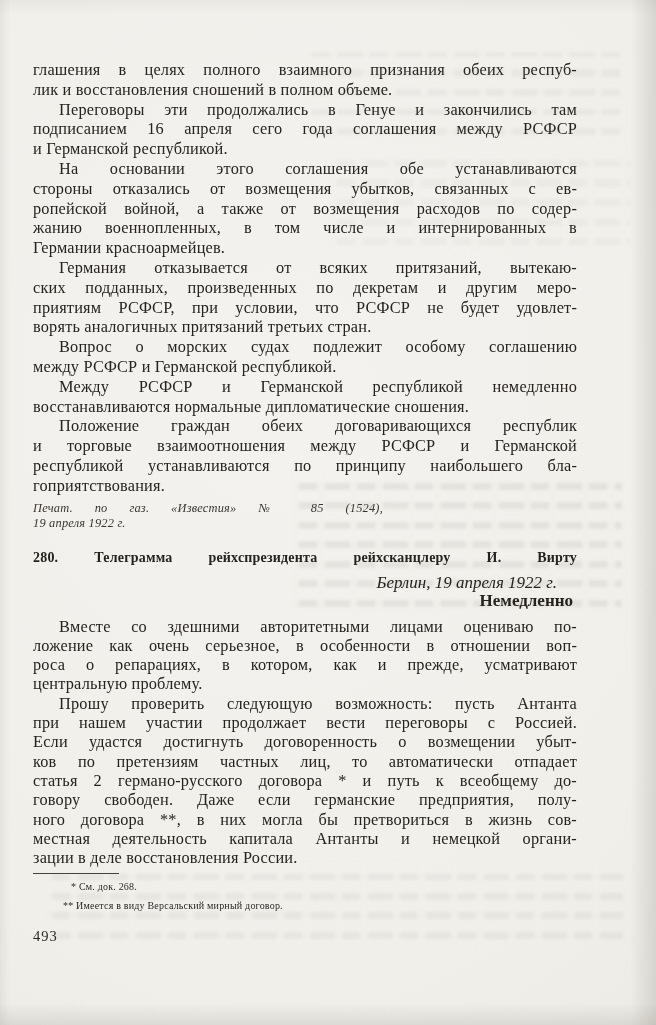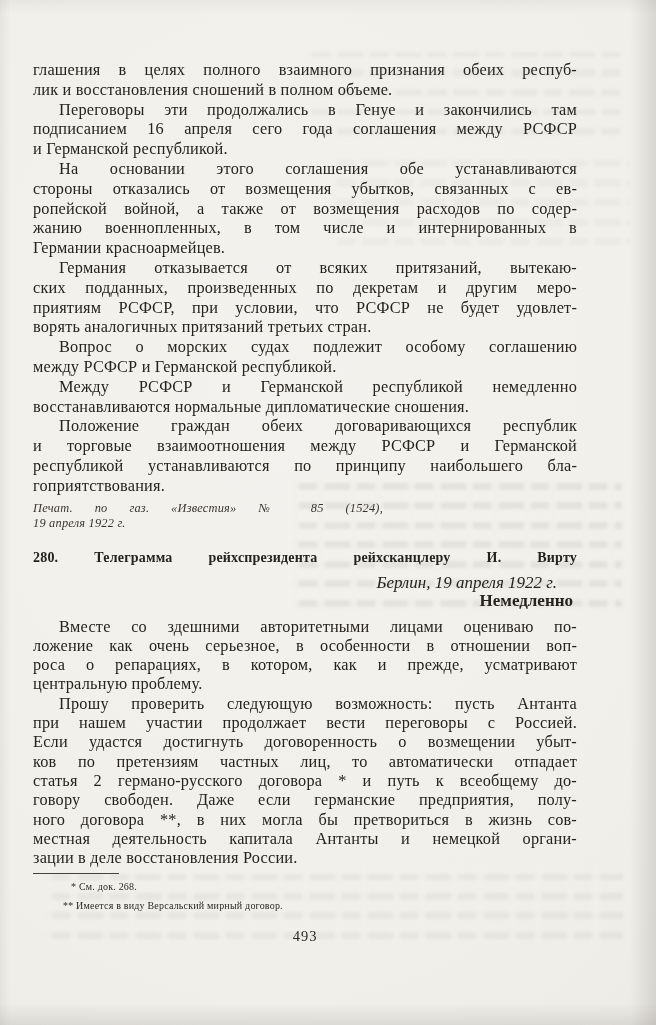--- a/index.html
+++ b/index.html
@@ -55,21 +55,21 @@
   .dateline{margin-top:6px;text-align:right;padding-right:20px;font-style:italic;font-size:17px;line-height:18px;}
   .urgency{text-align:right;padding-right:4px;font-weight:bold;font-size:17px;line-height:18px;}
   .doc280-text{margin-top:7px;}
 
   .footnotes{margin-top:6px;color:#2b2823;}
   .fn-rule{width:86px;border:0;border-top:1.6px solid #45423c;margin:0 0 4px 0;}
   .fn{font-size:10px;line-height:18.5px;letter-spacing:.2px;}
   .fn1{padding-left:38px;}
   .fn2{padding-left:30px;}
 
-  .pageno{margin-top:13px;text-align:center;font-size:14.5px;letter-spacing:1px;color:#2b2823;}
+  .pageno{margin-top:13px;font-size:14.5px;letter-spacing:1px;color:#2b2823;}
 </style>
 </head>
 <body>
 
 <div class="sheet">
   <div class="bleed b1"></div>
   <div class="bleed b2"></div>
   <div class="bleed b3"></div>
   <div class="bleed b4"></div>
 

